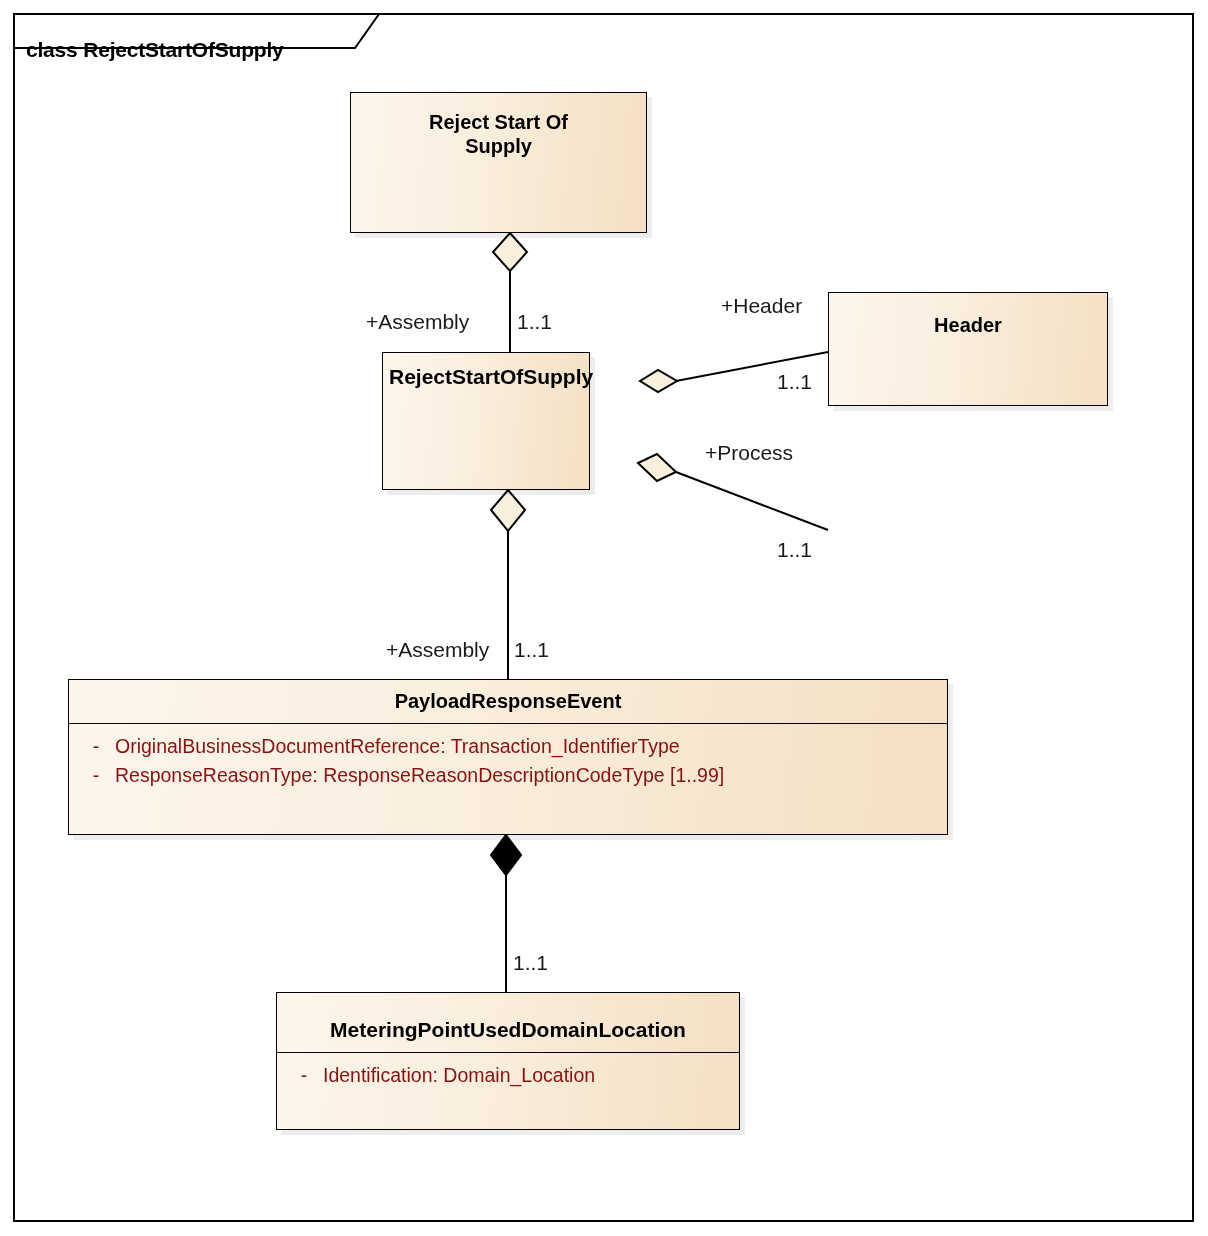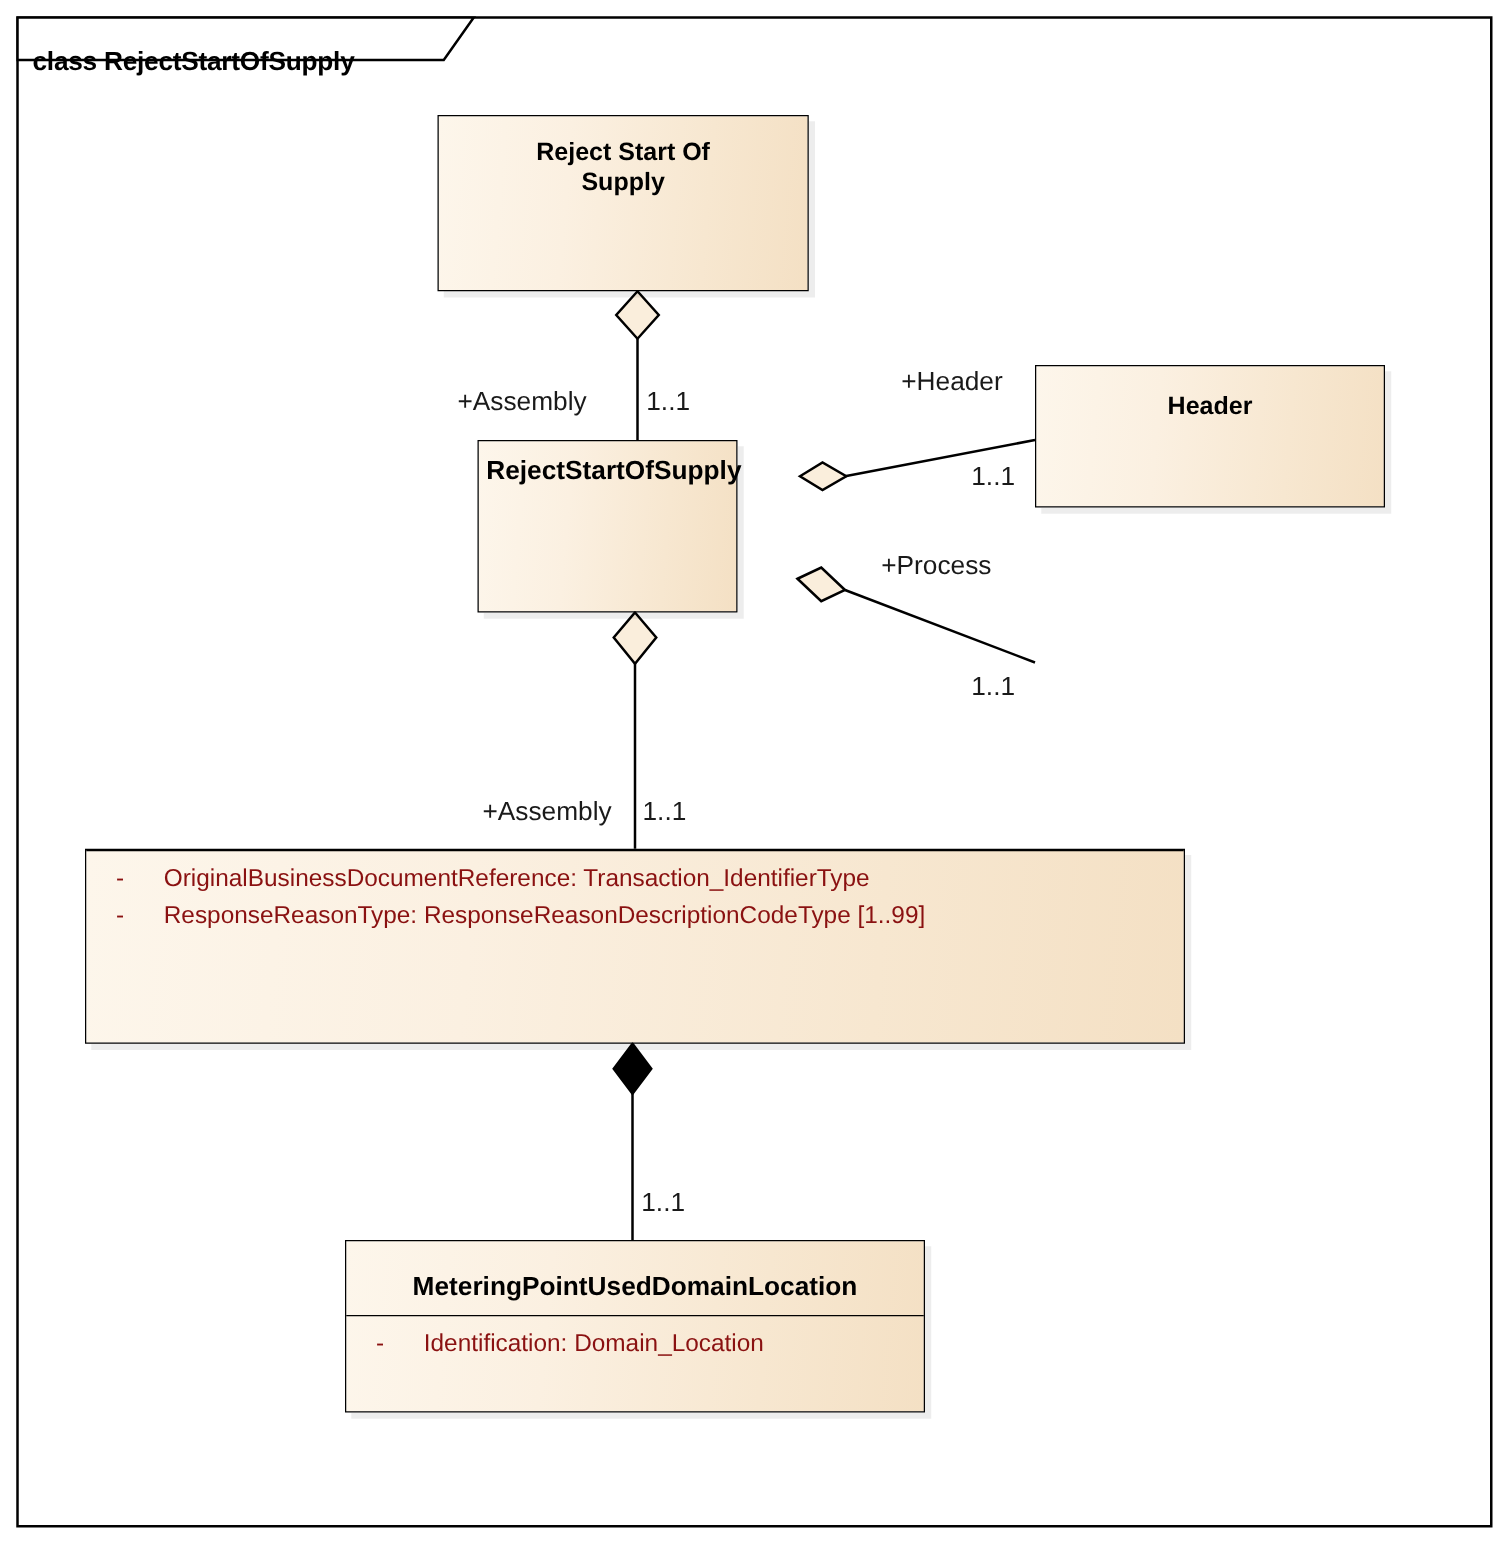--- a/index.html
+++ b/index.html
@@ -82,21 +82,21 @@
     line-height: 1.5;
     padding: 0 8px;
     white-space: nowrap;
   }
   .attr-vis {
     width: 38px;
     flex: 0 0 38px;
     text-align: center;
     color: #8a1111;
   }
-  .attr-text { color: #8a1111; margin-left: 16px; }
+  .attr-text { color: #8a1111; }
 
   
   .edge-label {
     position: absolute;
     font-size: 21px;
     color: #1a1a1a;
     white-space: nowrap;
     z-index: 6;
   }
   
@@ -163,20 +163,21 @@
   <div class="uml-class" style="left:382px; top:352px; width:208px; height:138px;">
     <div class="uml-title" style="padding-top:12px; font-size:21px;">RejectStartOfSupply</div>
   </div>
 
   <div class="uml-class" style="left:828px; top:292px; width:280px; height:114px;">
     <div class="uml-title" style="padding-top:21px;">Header</div>
   </div>
 
 
   <div class="uml-class" style="left:68px; top:679px; width:880px; height:156px;">
+    <div class="uml-title" style="padding-top:10px; padding-bottom:9px;">PayloadResponseEvent</div>
     <div class="uml-compartment">
       <div class="attr-row">
         <span class="attr-vis">-</span>
         <span class="attr-text">OriginalBusinessDocumentReference: Transaction_IdentifierType</span>
       </div>
       <div class="attr-row">
         <span class="attr-vis">-</span>
         <span class="attr-text">ResponseReasonType: ResponseReasonDescriptionCodeType [1..99]</span>
       </div>
     </div>

